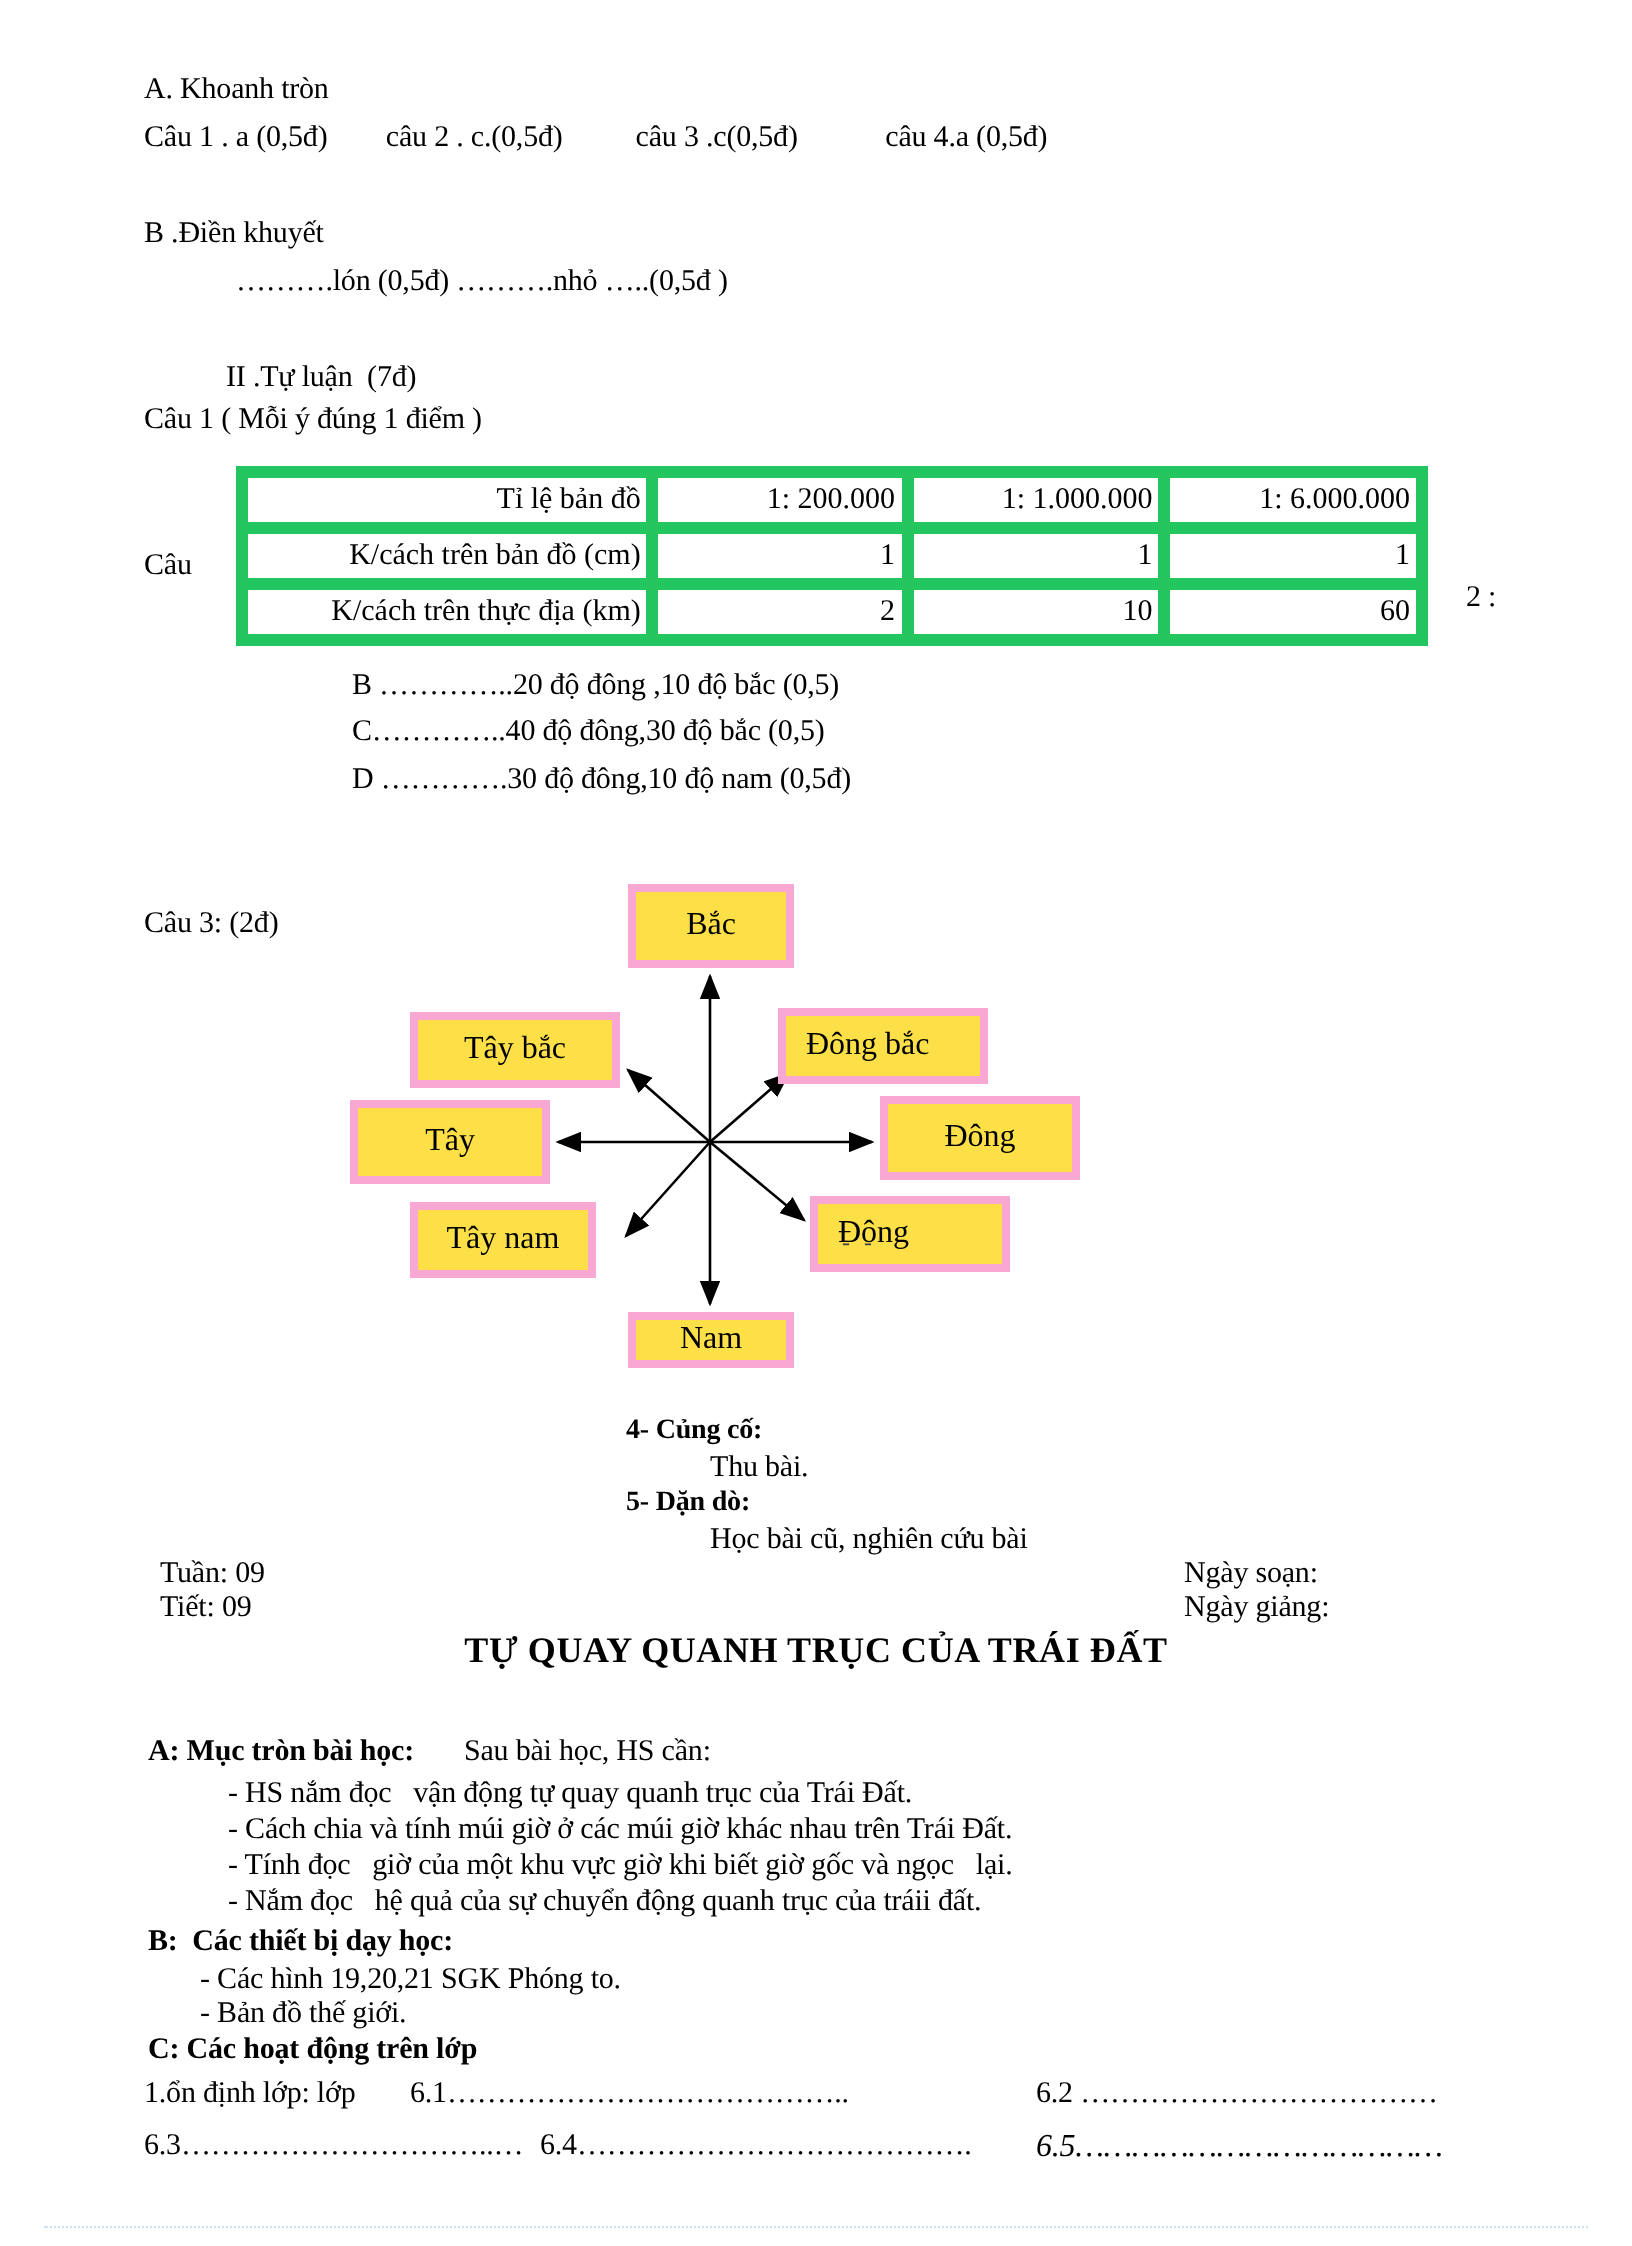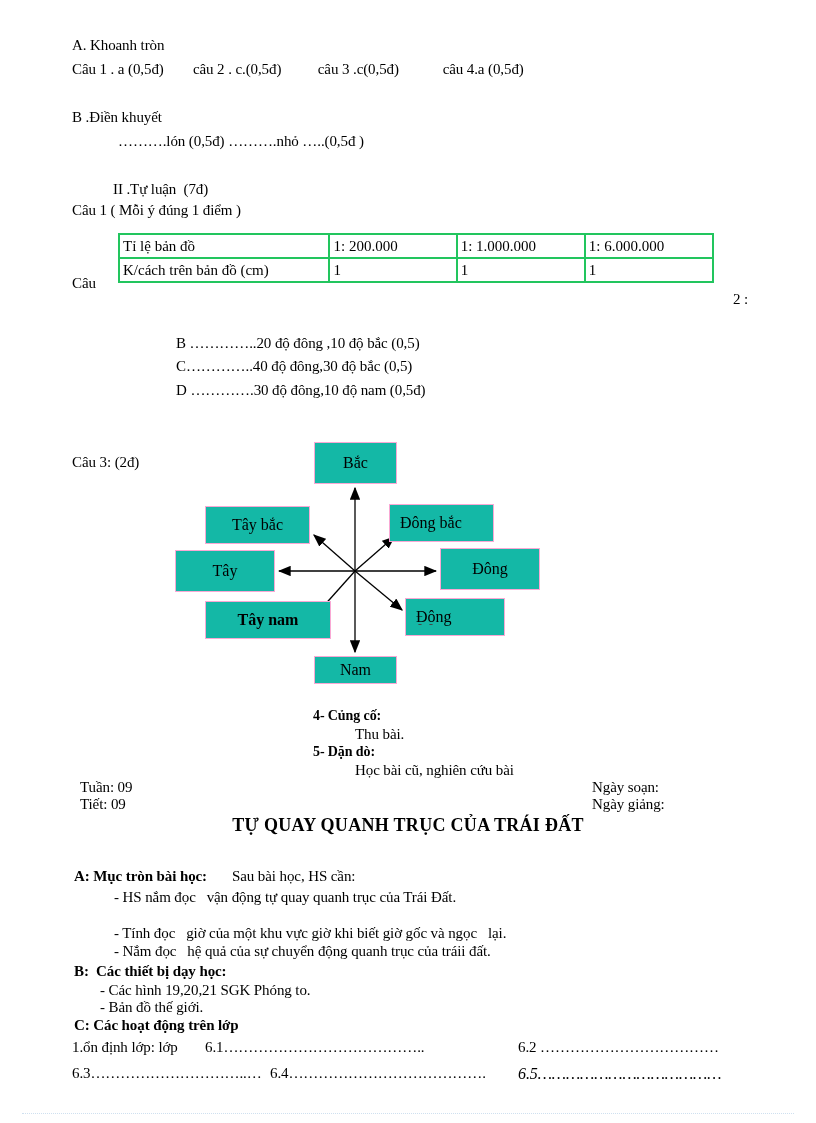--- a/index.html
+++ b/index.html
@@ -45,22 +45,22 @@
   
   #scale-table {
     position: absolute;
     left: 118px;
     top: 233px;
     width: 596px;
     border-collapse: collapse;
     font-size: 15px;
   }
   #scale-table td {
-    border: 2px solid #22c55e;
-    text-align: left;
+    border: 6px solid #22c55e;
+    text-align: right;
     padding: 1px 3px;
     height: 20px;
     line-height: 1.0;
   }
   #scale-table td.hdr-left { width: 218px; }
   #scale-table td.colw     { width: 126px; margin-left: 43px; }
 
   #label-cau-left   { left: 72px;  top: 276px; }
   #label-cau-right  { left: 733px; top: 292px; }
 
@@ -81,37 +81,37 @@
     height: 275px;
   }
   #compass svg {
     position: absolute;
     left: 0; top: 0;
     width: 400px;
     height: 275px;
   }
   .cbox {
     position: absolute;
-    border: 1px solid #f9a8d4;
-    background: #14b8a6;
+    border: 4px solid #f9a8d4;
+    background: #fde047;
     font-size: 16px;
     display: flex;
     align-items: center;
     box-sizing: border-box;
   }
   .cbox.center-txt { justify-content: center; }
   .cbox.left-txt   { justify-content: flex-start; padding-left: 10px; }
 
   
   #box-bac     { left: 149px; top: 4px;   width: 83px;  height: 42px; }
   #box-taybac  { left: 40px;  top: 68px;  width: 105px; height: 38px; }
   #box-dongbac { left: 224px; top: 66px;  width: 105px; height: 38px; }
   #box-tay     { left: 10px;  top: 112px; width: 100px; height: 42px; }
   #box-dong    { left: 275px; top: 110px; width: 100px; height: 42px; }
-  #box-taynam  { left: 40px;  top: 163px; width: 126px; height: 38px; font-weight: bold; }
+  #box-taynam  { left: 40px;  top: 163px; width: 93px; height: 38px; }
   #box-dongnam { left: 240px; top: 160px; width: 100px; height: 38px; }
   #box-nam     { left: 149px; top: 218px; width: 83px;  height: 28px; }
 
   .subdash {
     position: absolute;
     left: 12px;
     bottom: 3px;
     font-size: 12px;
     color: #444;
     letter-spacing: 2px;
@@ -205,20 +205,26 @@
       <td class="colw">1: 200.000</td>
       <td class="colw">1: 1.000.000</td>
       <td class="colw">1: 6.000.000</td>
     </tr>
     <tr>
       <td>K/cách trên bản đồ (cm)</td>
       <td>1</td>
       <td>1</td>
       <td>1</td>
     </tr>
+    <tr>
+      <td>K/cách trên thực địa (km)</td>
+      <td>2</td>
+      <td>10</td>
+      <td>60</td>
+    </tr>
   </tbody>
     </table>
 
   <div class="ln" id="label-cau-left">Câu</div>
   <div class="ln" id="label-cau-right">2 :</div>
 
   <div class="ln" id="coord-b">B …………..20 độ đông ,10 độ bắc (0,5)</div>
   <div class="ln" id="coord-c">C…………..40 độ đông,30 độ bắc (0,5)</div>
   <div class="ln" id="coord-d">D ………….30 độ đông,10 độ nam (0,5đ)</div>
 
@@ -274,20 +280,21 @@
   <div class="ln" id="ngaysoan">Ngày soạn:</div>
   <div class="ln" id="ngaygiang">Ngày giảng:</div>
 
   <div id="bai7-wrap">
     <div id="bai7-line2">TỰ QUAY QUANH TRỤC CỦA TRÁI ĐẤT</div>
   </div>
 
   <div class="ln b" id="objA-head">A: Mục tròn bài học:</div>
   <div class="ln" id="objA-sub">Sau bài học, HS cần:</div>
   <div class="ln" id="objA-1">- HS nắm đọc   vận động tự quay quanh trục của Trái Đất.</div>
+  <div class="ln" id="objA-2">- Cách chia và tính múi giờ ở các múi giờ khác nhau trên Trái Đất.</div>
   <div class="ln" id="objA-3">- Tính đọc   giờ của một khu vực giờ khi biết giờ gốc và ngọc   lại.</div>
   <div class="ln" id="objA-4">- Nắm đọc   hệ quả của sự chuyển động quanh trục của tráii đất.</div>
 
   <div class="ln b" id="objB-head">B:  Các thiết bị dạy học:</div>
   <div class="ln" id="objB-1">- Các hình 19,20,21 SGK Phóng to.</div>
   <div class="ln" id="objB-2">- Bản đồ thế giới.</div>
 
   <div class="ln b" id="objC-head">C: Các hoạt động trên lớp</div>
   <div class="ln" id="act-1">1.ổn định lớp: lớp</div>
   <div class="ln" id="act-61">6.1…………………………………..</div>

